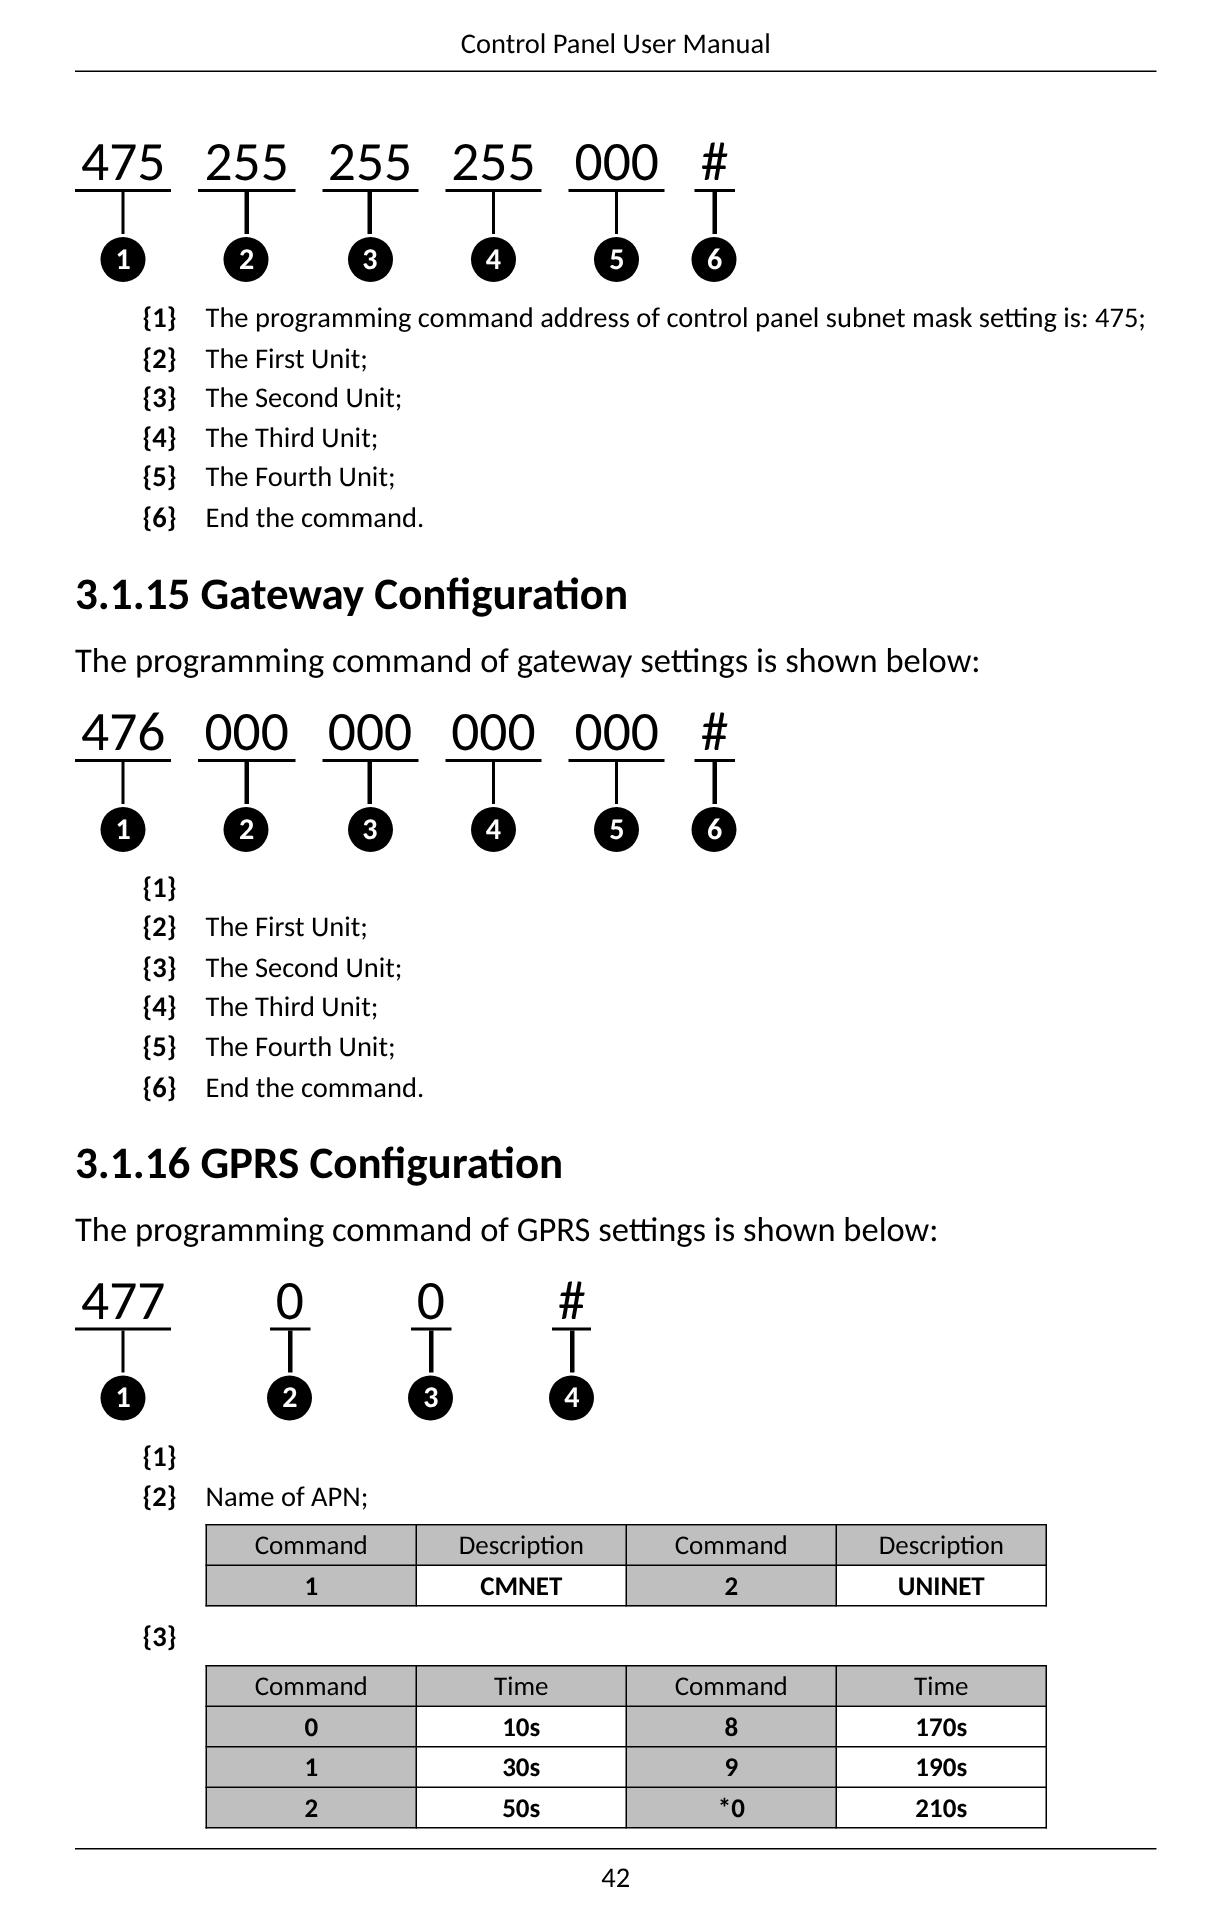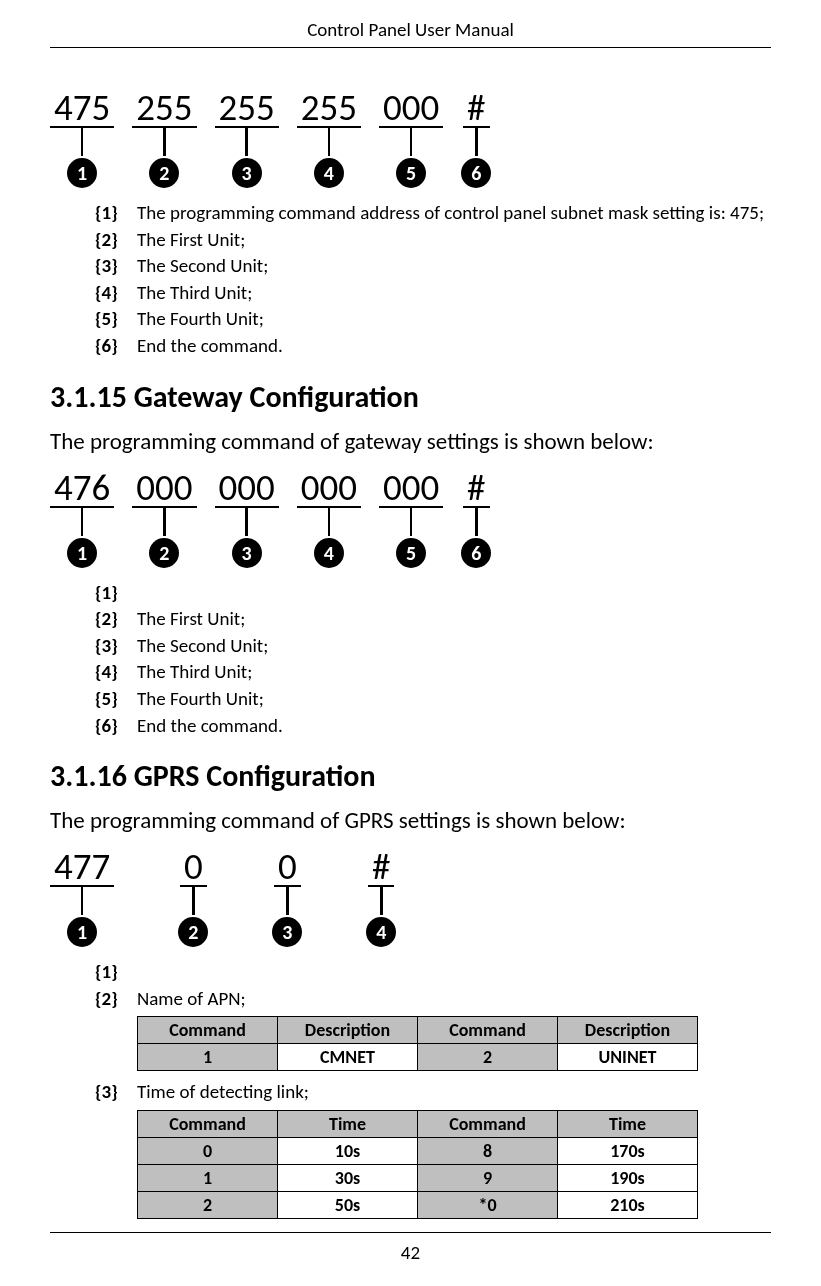--- a/index.html
+++ b/index.html
@@ -80,21 +80,21 @@
       border-collapse: collapse;
       margin: 4px 0 8px 87px;
     }
     .tbl th, .tbl td {
       border: 1px solid #000;
       padding: 2px 8px;
       font-size: 18px;
       text-align: center;
       font-weight: bold;
     }
-    .tbl th { background: #bfbfbf; font-weight: bold; }
+    .tbl th { background: #bfbfbf; font-weight: normal; }
     .tbl .grey { background: #bfbfbf; font-weight: bold; }
     .tbl1 th, .tbl1 td { width: 140px; }
     .tbl2 th, .tbl2 td { width: 140px; }
     .footer {
       position: absolute;
       bottom: 22px;
       left: 0; right: 0;
       text-align: center;
       font-size: 19px;
       border-top: 1.5px solid #000;
@@ -276,21 +276,20 @@
     <td>CMNET</td>
     <td class="grey">2</td>
     <td>UNINET</td>
   </tr>
 </tbody>
   </table>
 
 <div class="def-list" style="margin-bottom:0;">
   <div class="def-item">
       <span class="def-num">{3}</span>
-      <span>Time of detecting link;</span>
     </div>
 </div>
 
 <table class="tbl tbl2">
   <tbody>
       <tr>
     <th>Command</th>
     <th>Time</th>
     <th>Command</th>
     <th>Time</th>

